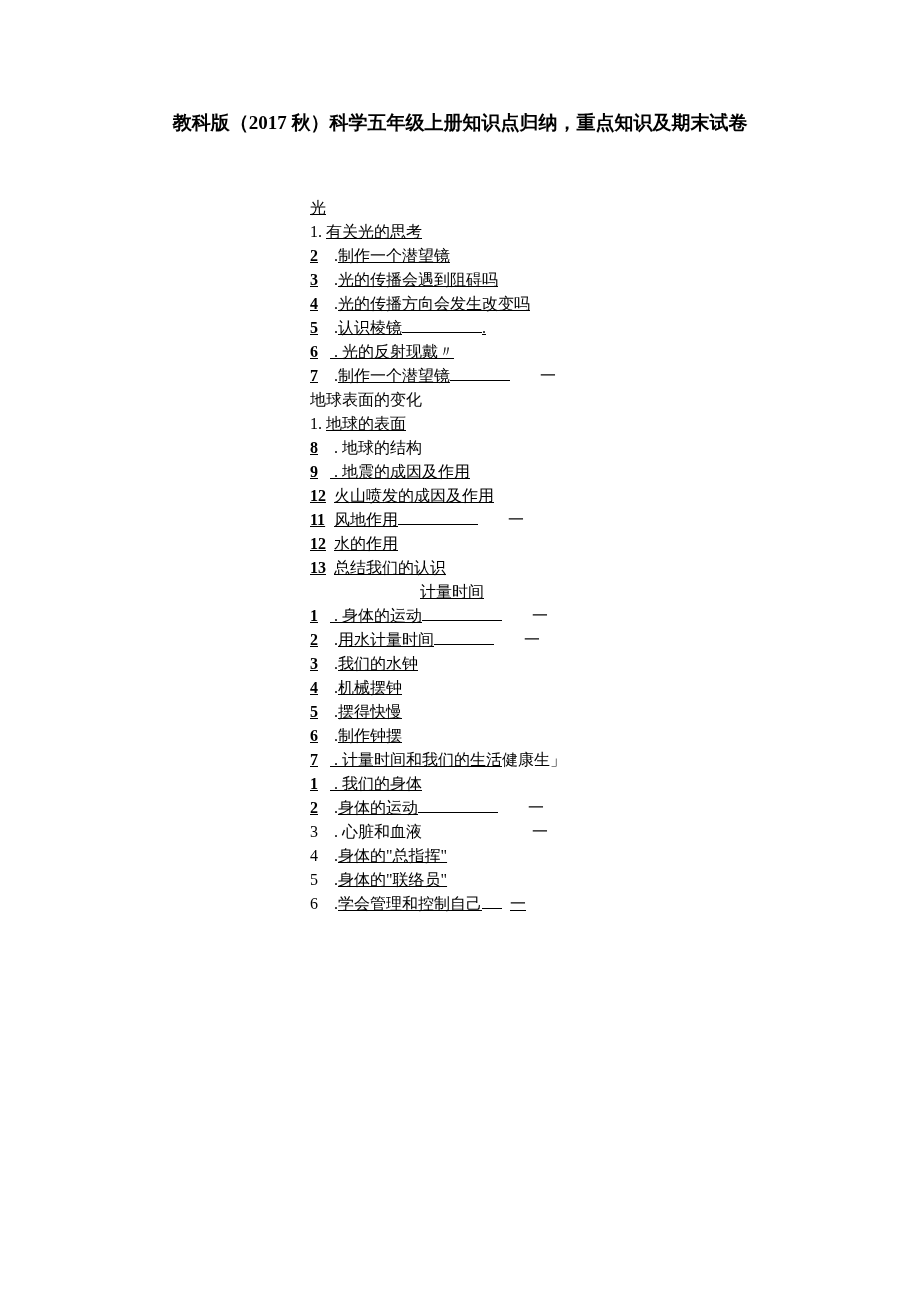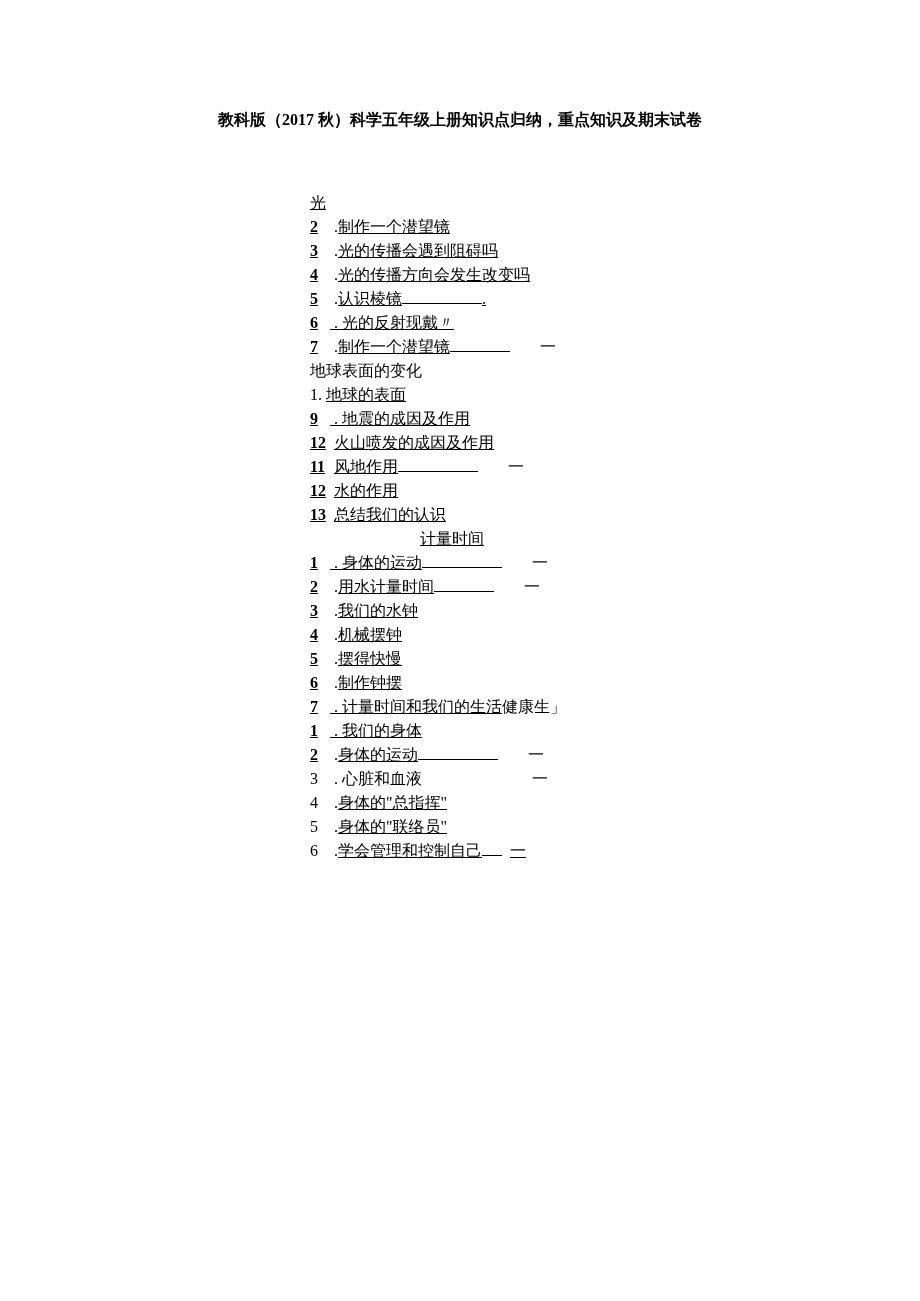--- a/index.html
+++ b/index.html
@@ -9,21 +9,21 @@
       background: #fff;
       font-family: "SimSun", "Microsoft YaHei", serif;
       font-size: 16px;
       color: #000;
       padding-top: 110px;
     }
     .doc-title {
       text-align: center;
       font-weight: bold;
       padding: 0 140px 60px;
-      font-size: 16px;
+      font-size: 19px;
     }
     .content-wrap {
       padding-left: 310px;
       padding-right: 140px;
     }
     .toc-line {
       line-height: 24px;
       height: 24px;
       white-space: nowrap;
       position: relative;
@@ -72,29 +72,31 @@
     }
   </style>
 </head>
 <body>
 
 <div class="doc-title">教科版（2017 秋）科学五年级上册知识点归纳，重点知识及期末试卷</div>
 
 <div class="content-wrap">
 
   <div class="toc-line"><span class="underlined">光</span></div>
+  <div class="toc-line"><span>1.</span> <span class="underlined">有关光的思考</span></div>
   <div class="toc-line"><span class="toc-num">2</span><span class="sep"> .</span><span class="underlined">制作一个潜望镜</span></div>
   <div class="toc-line"><span class="toc-num">3</span><span class="sep"> .</span><span class="underlined">光的传播会遇到阻碍吗</span></div>
   <div class="toc-line"><span class="toc-num">4</span><span class="sep"> .</span><span class="underlined">光的传播方向会发生改变吗</span></div>
   <div class="toc-line"><span class="toc-num">5</span><span class="sep"> .</span><span class="underlined">认识棱镜</span><span class="fill-blank-short"></span><span class="underlined">.</span></div>
   <div class="toc-line"><span class="toc-num">6</span><span class="sep underlined"> . </span><span class="underlined">光的反射现戴〃</span></div>
   <div class="toc-line"><span class="toc-num">7</span><span class="sep"> .</span><span class="underlined">制作一个潜望镜</span><span class="fill-blank-med"></span><span class="trail-one">一</span></div>
 
   <div class="toc-line"><span>地球表面的变化</span></div>
   <div class="toc-line"><span>1.</span> <span class="underlined">地球的表面</span></div>
+  <div class="toc-line"><span class="toc-num">8</span><span class="sep"> . </span><span>地球的结构</span></div>
   <div class="toc-line"><span class="toc-num">9</span><span class="sep underlined"> . </span><span class="underlined">地震的成因及作用</span></div>
   <div class="toc-line"><span class="toc-num">12</span> <span class="underlined">火山喷发的成因及作用</span></div>
   <div class="toc-line"><span class="toc-num">11</span> <span class="underlined">风地作用</span><span class="fill-blank-short"></span><span class="trail-one">一</span></div>
   <div class="toc-line"><span class="toc-num">12</span> <span class="underlined">水的作用</span></div>
   <div class="toc-line"><span class="toc-num">13</span> <span class="underlined">总结我们的认识</span></div>
 
   <div class="toc-line"><span class="center-heading">计量时间</span></div>
   <div class="toc-line"><span class="toc-num">1</span><span class="sep underlined"> . </span><span class="underlined">身体的运动</span><span class="fill-blank-short"></span><span class="trail-one">一</span></div>
   <div class="toc-line"><span class="toc-num">2</span><span class="sep"> .</span><span class="underlined">用水计量时间</span><span class="fill-blank-med"></span><span class="trail-one">一</span></div>
   <div class="toc-line"><span class="toc-num">3</span><span class="sep"> .</span><span class="underlined">我们的水钟</span></div>

